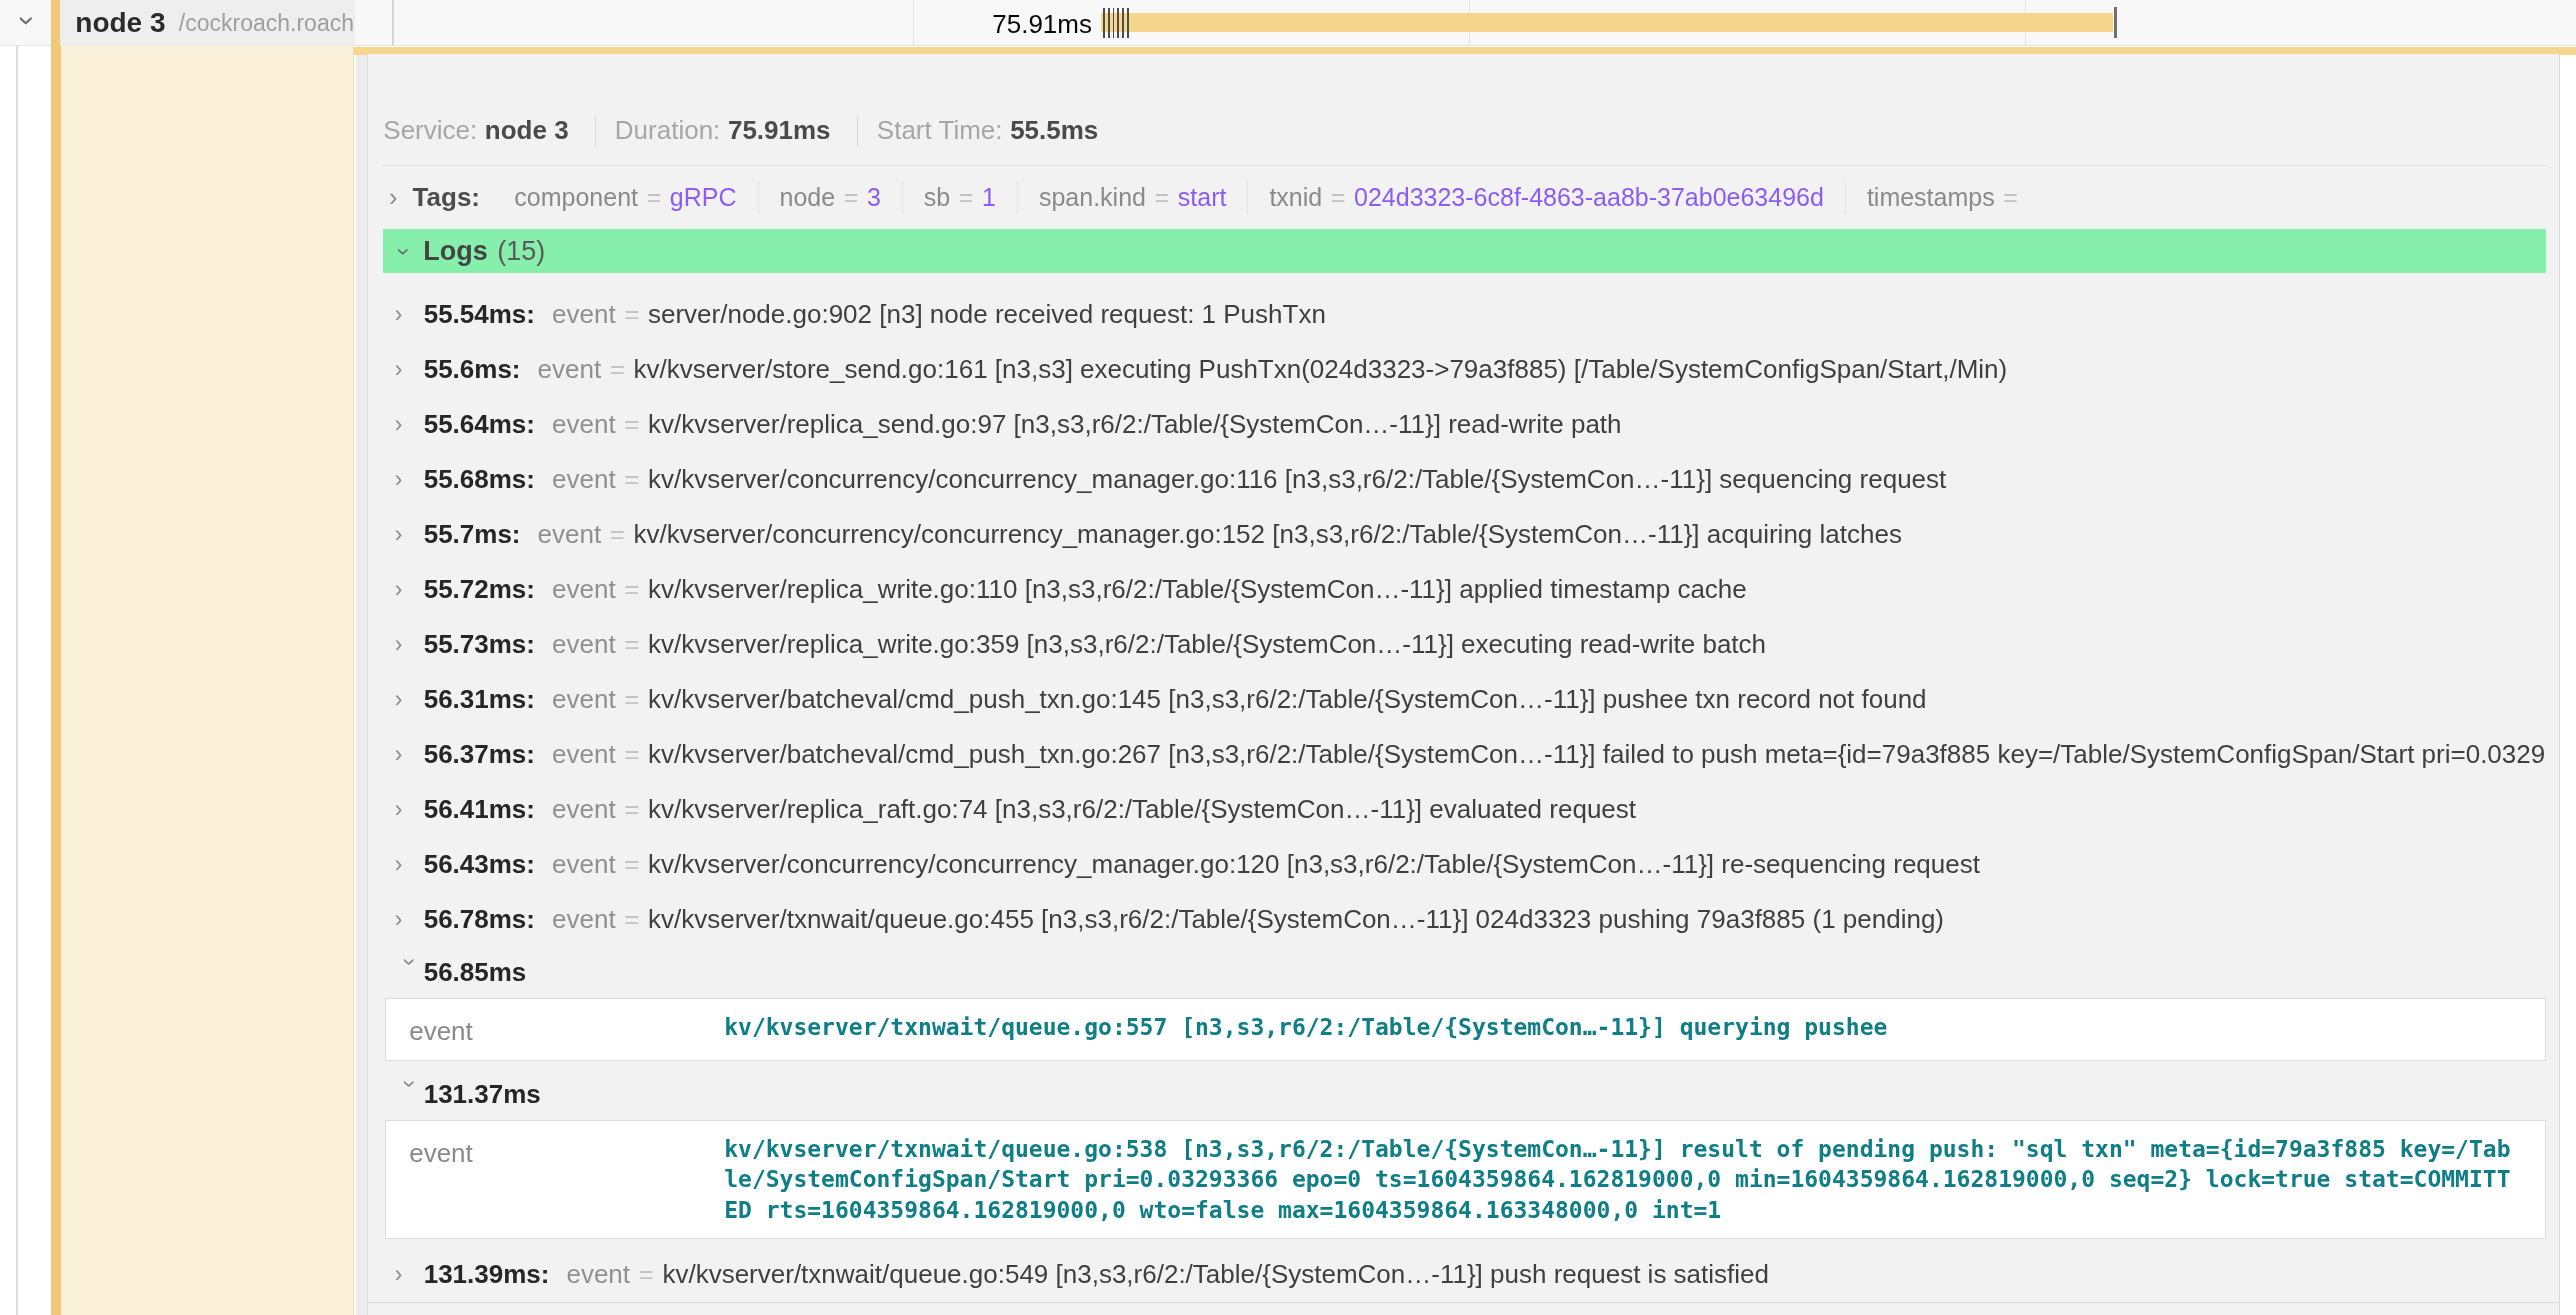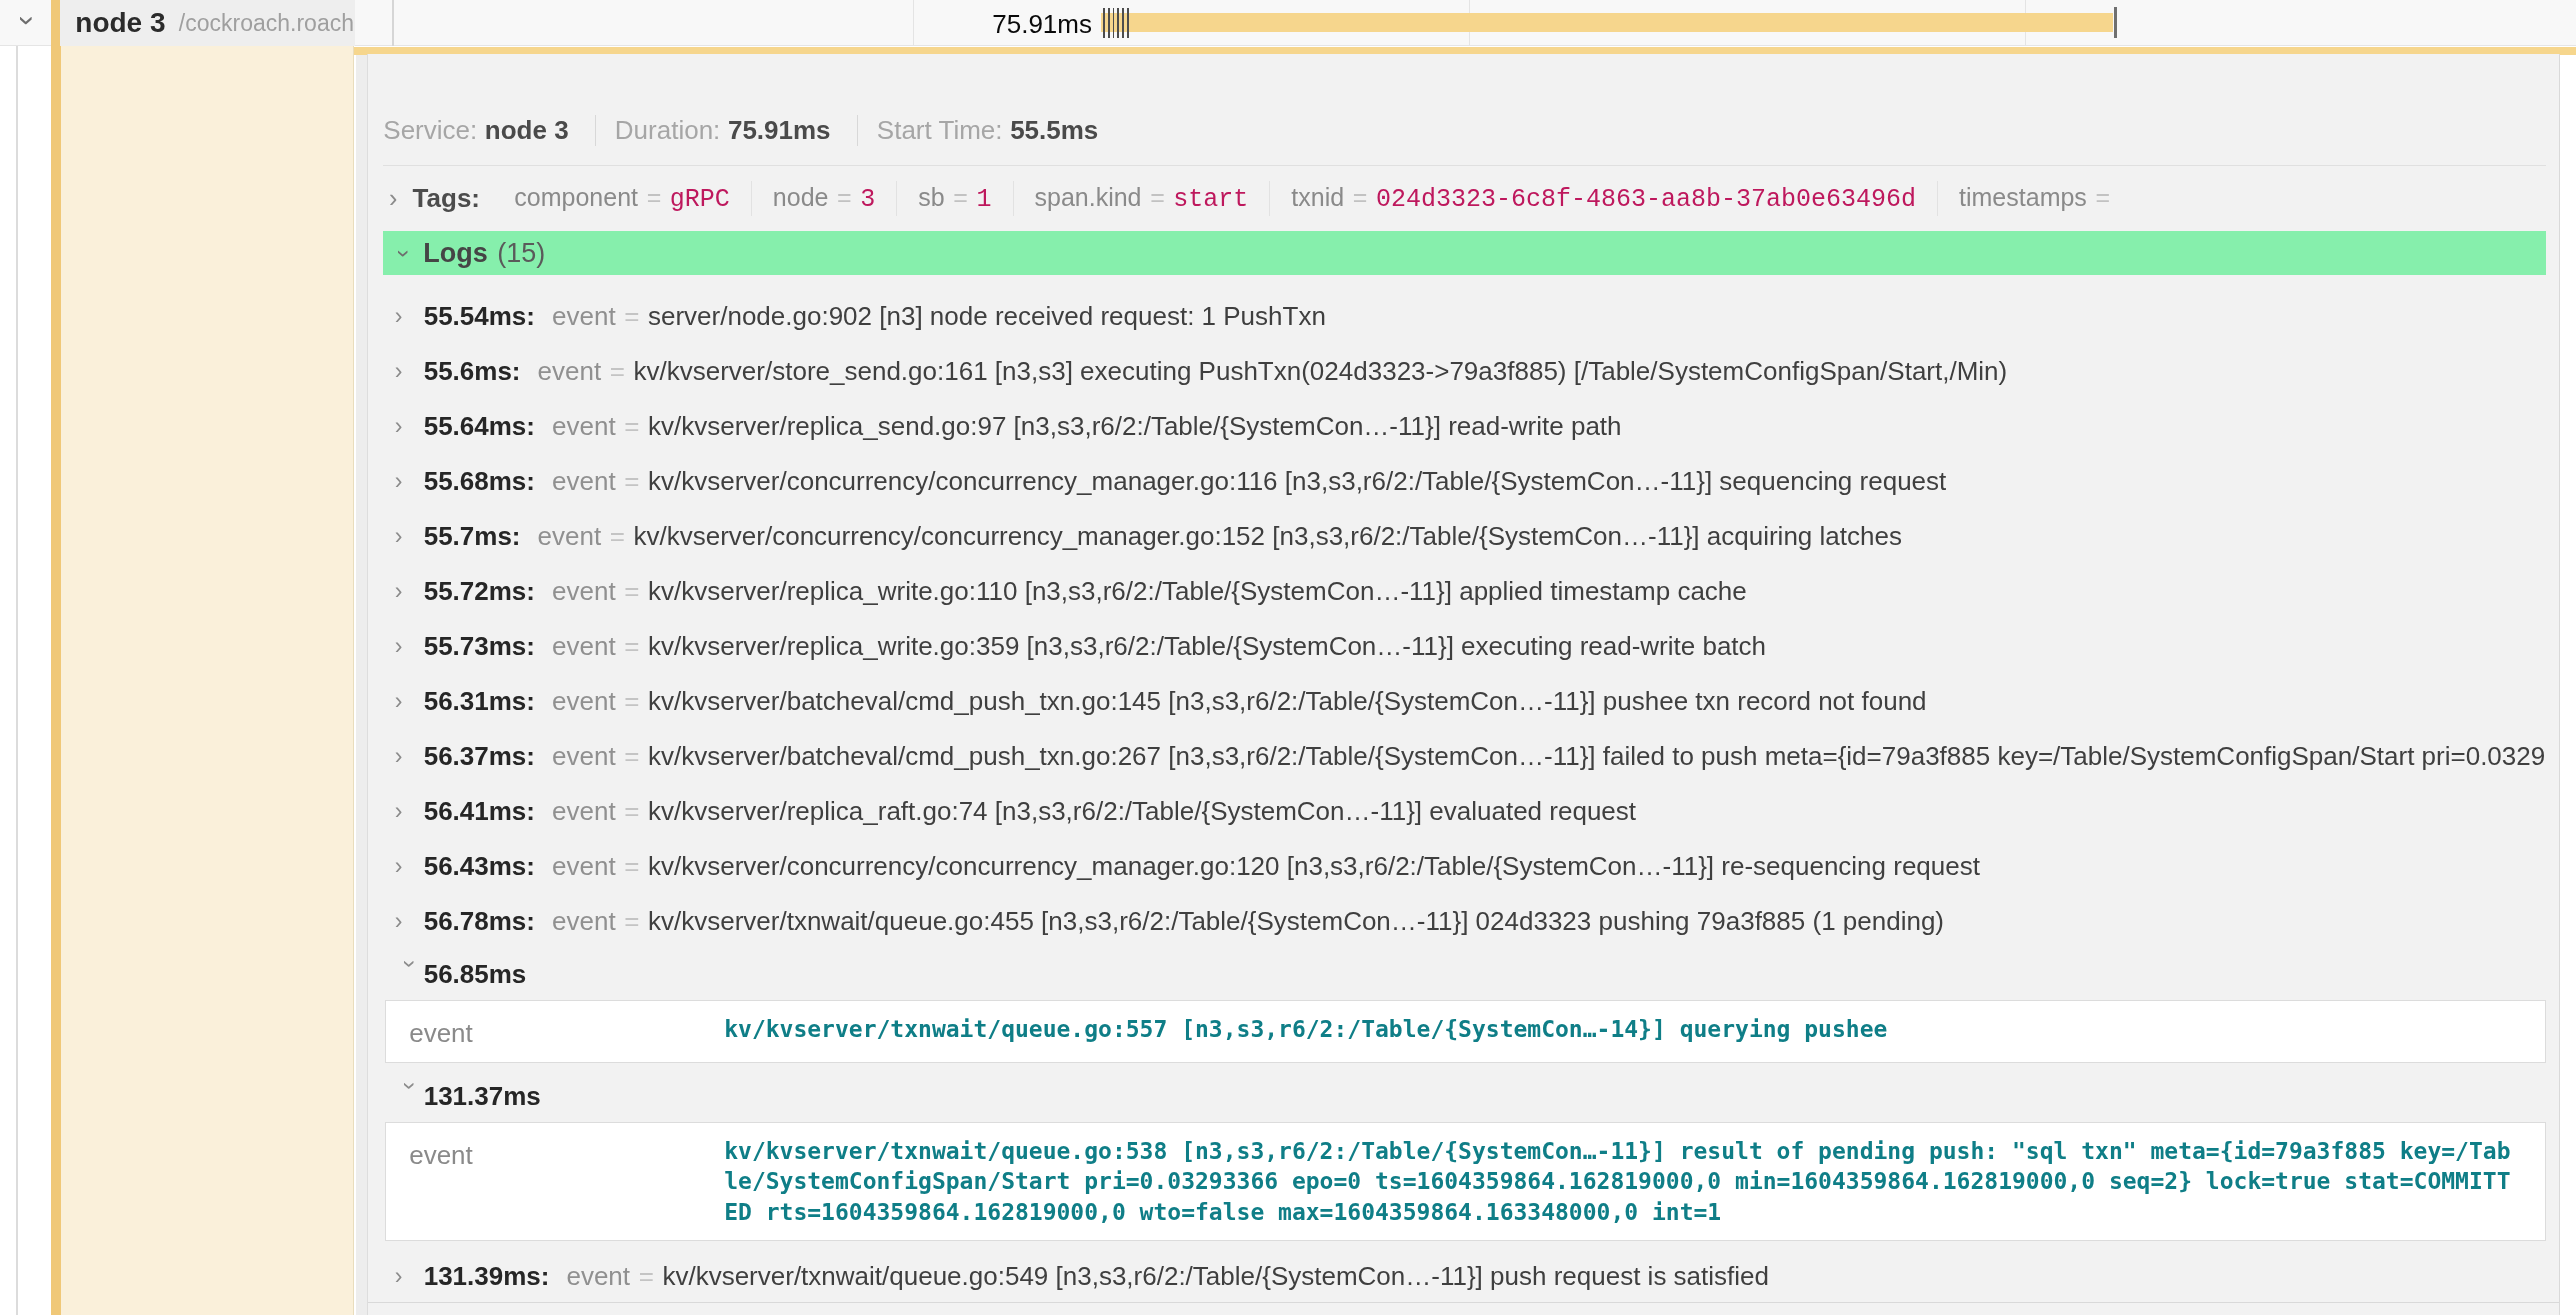--- a/index.html
+++ b/index.html
@@ -48,21 +48,21 @@
   .info-value { font-weight:bold; color:#4a4a4a; margin-left:7.6px; }
   .header-divider { height:1px; background:#e0e0e0; margin-top:19px; }
 
   .tags-row { display:flex; align-items:center; padding:15.3px 0 9.5px 5.7px; }
   .tags-chevron { font-size:25px; color:#8c8c8c; margin-right:15.3px; }
   .tags-label { font-size:26px; font-weight:bold; color:#4c4c4c; margin-right:13.3px; }
   .tag { font-size:25px; padding:1.9px 21px; white-space:nowrap; }
   .tag + .tag { border-left:1px solid #e2e2e2; }
   .tag-key { color:#8a8a8a; }
   .tag-eq  { color:#c2c2c2; margin:0 8.6px; }
-  .tag-val { color:#be185d;font-family:Liberation Mono, monospace; }
+  .tag-val { color:#8b5cf6; }
 
   .logs-section { margin-top:5.7px; }
   .logs-header { height:44px; background:#86efac; display:flex; align-items:center; padding-left:17px; }
   .logs-chevron { font-size:23px; color:#6e6e6e; display:inline-block; transform:rotate(90deg); margin-right:15.3px; }
   .logs-title { font-size:27px; font-weight:bold; color:#454545; }
   .logs-count { font-size:27px; color:#5a5a5a; margin-left:9.5px; }
 
   .log-list { padding-top:13.3px; }
   .log-row { height:55px; display:flex; align-items:center; padding-left:11.4px; font-size:26px; overflow:hidden; }
   .log-chevron { font-size:23px; color:#8c8c8c; width:29px; flex:0 0 29px; }
@@ -238,21 +238,21 @@
         <span class="log-eq">=</span>
         <span class="log-val">kv/kvserver/txnwait/queue.go:455 [n3,s3,r6/2:/Table/{SystemCon…-11}] 024d3323 pushing 79a3f885 (1 pending)</span>
       </div>
 
       <div class="exp-head">
         <span class="log-chevron">›</span>
         <span class="log-ts">56.85ms</span>
       </div>
       <div class="exp-card">
         <div class="exp-key">event</div>
-        <div class="exp-val">kv/kvserver/txnwait/queue.go:557 [n3,s3,r6/2:/Table/{SystemCon…-14}] querying pushee</div>
+        <div class="exp-val">kv/kvserver/txnwait/queue.go:557 [n3,s3,r6/2:/Table/{SystemCon…-11}] querying pushee</div>
       </div>
 
       <div class="exp-head">
         <span class="log-chevron">›</span>
         <span class="log-ts">131.37ms</span>
       </div>
       <div class="exp-card">
         <div class="exp-key">event</div>
         <div class="exp-val">kv/kvserver/txnwait/queue.go:538 [n3,s3,r6/2:/Table/{SystemCon…-11}] result of pending push: "sql txn" meta={id=79a3f885 key=/Table/SystemConfigSpan/Start pri=0.03293366 epo=0 ts=1604359864.162819000,0 min=1604359864.162819000,0 seq=2} lock=true stat=COMMITTED rts=1604359864.162819000,0 wto=false max=1604359864.163348000,0 int=1</div>
       </div>

